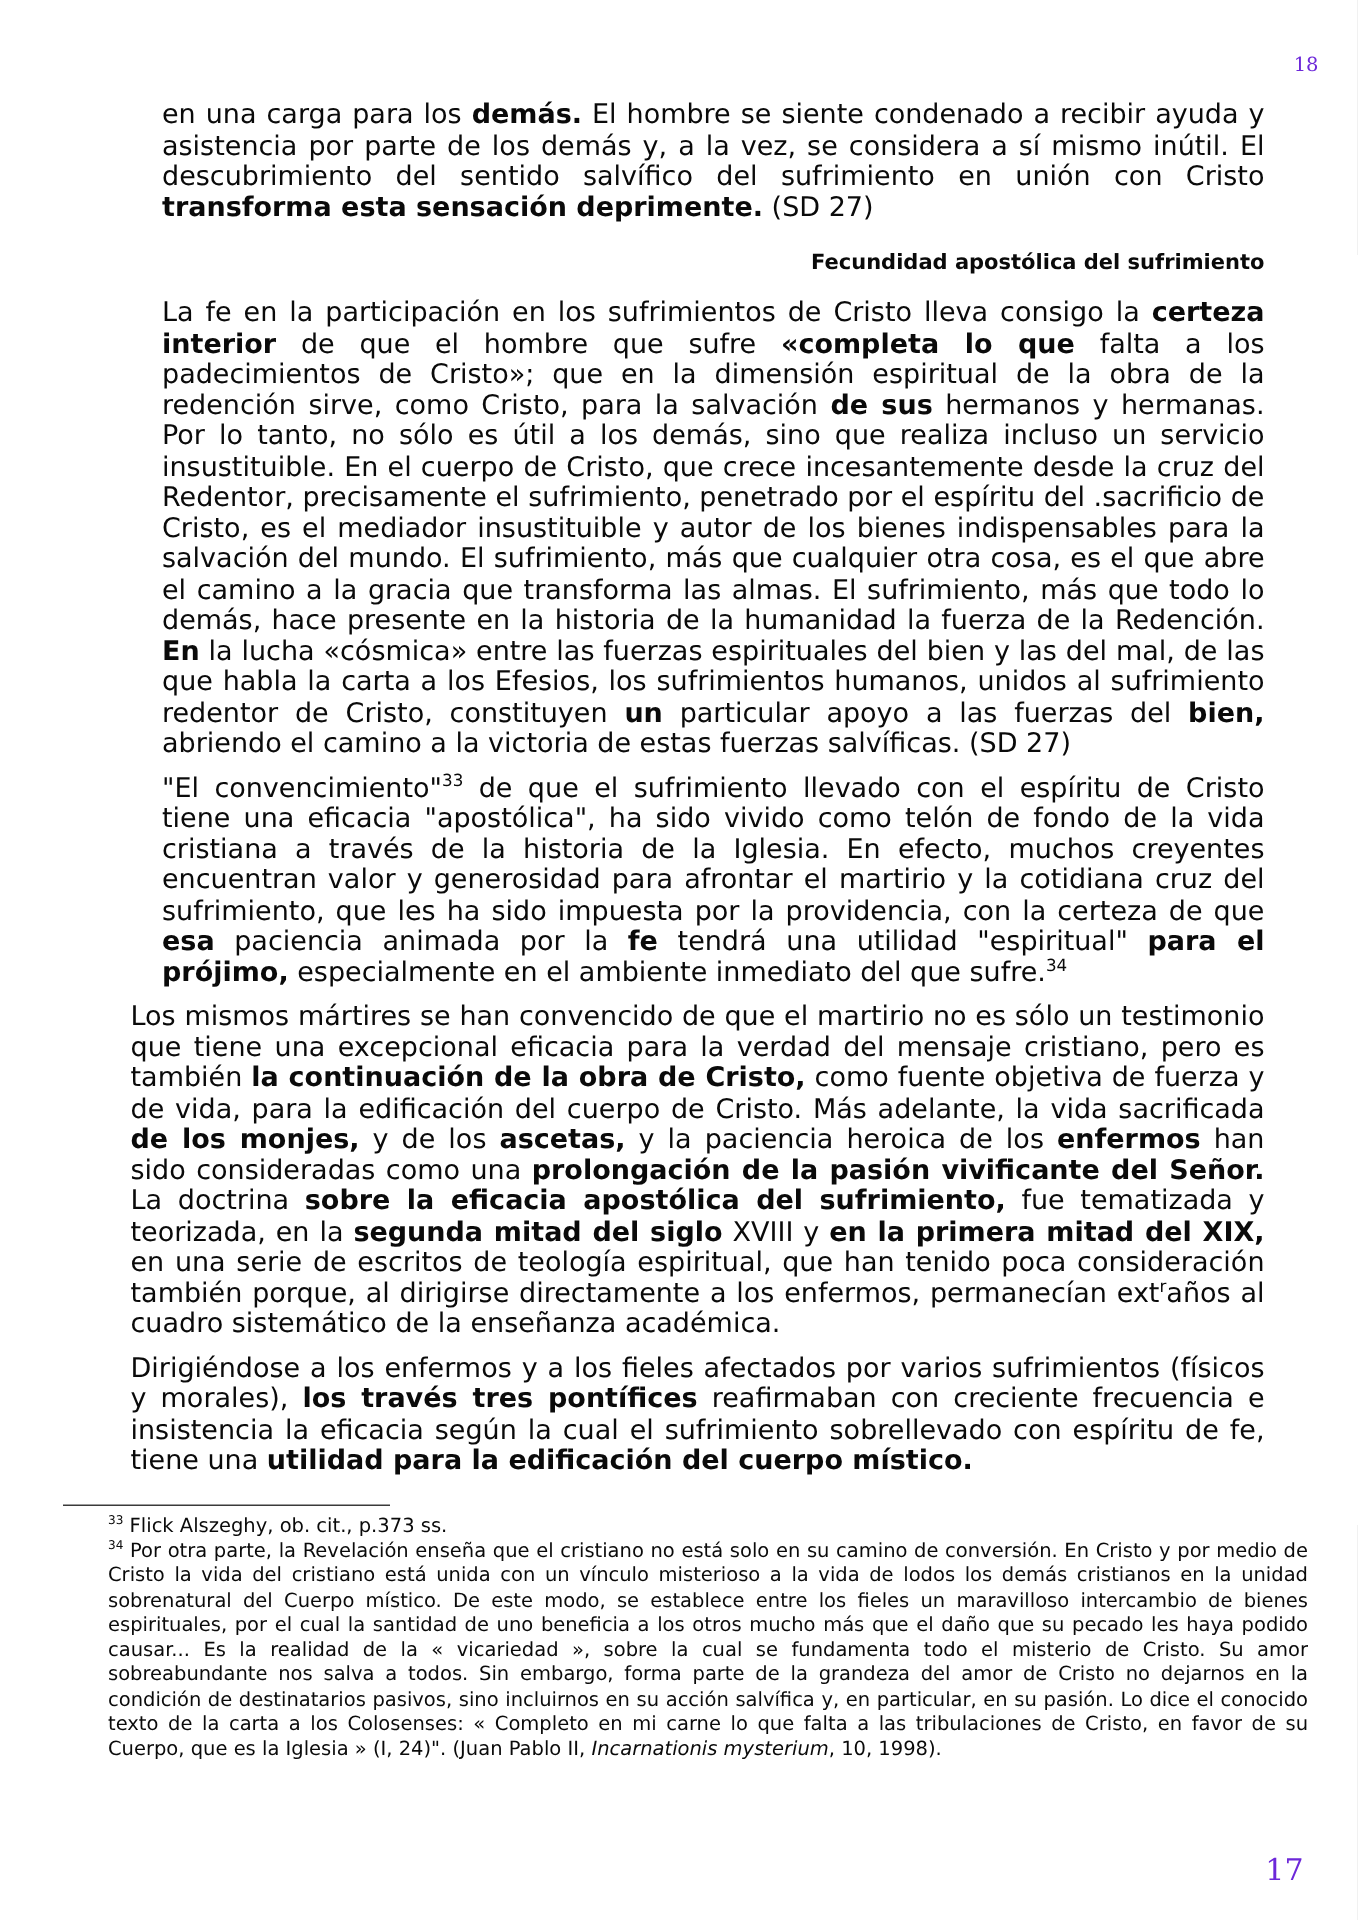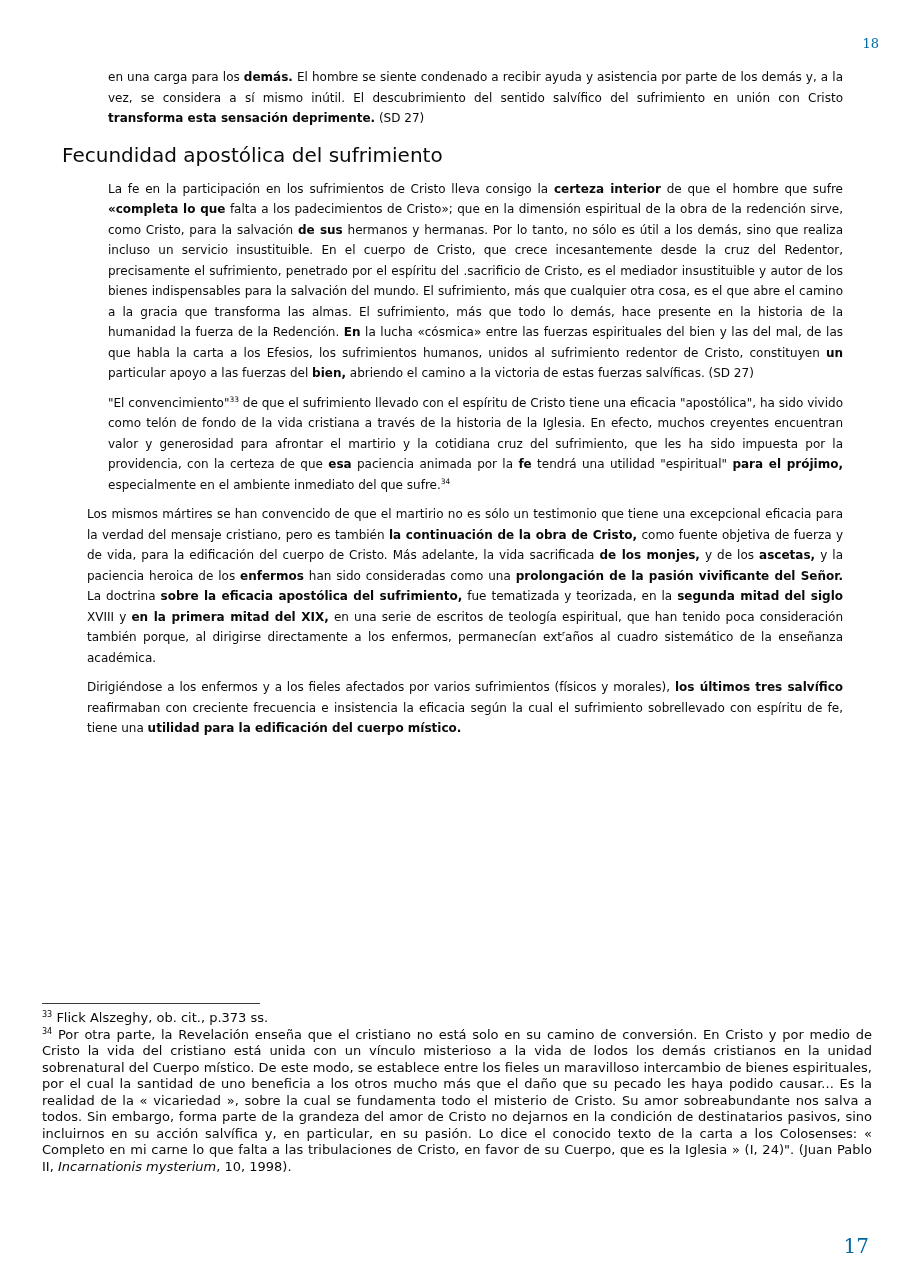--- a/index.html
+++ b/index.html
@@ -8,62 +8,63 @@
     position: relative;
     width: 905px;
     height: 1280px;
     background: #ffffff;
     overflow: hidden;
     font-family: "DejaVu Sans", sans-serif;
     color: #0a0a0a;
   }
   .content { padding-top: 67px; }
   .para {
-    font-size: 12px;
+    font-size: 18px;
     line-height: 20.5px;
     text-align: justify;
     margin: 0 62px 9px 108px;
   }
   .para.wide { margin-left: 87px; }
   .heading {
-    font-size: 20px;
-    font-weight: normal;
-    text-align: left;
+    font-size: 14px;
+    font-weight: bold;
+    text-align: right;
     margin: 13px 62px 11px 62px;
     line-height: 26px;
   }
   b { font-weight: bold; }
   i { }
   sup {
     font-size: 62%;
     vertical-align: super;
     line-height: 0;
   }
   .page-num {
     position: absolute;
     font-family: "DejaVu Serif", serif;
-    color: #0369a1;
+    color: #6d28d9;
   }
   .page-num.top { top: 36px; right: 26px; font-size: 13px; }
   .page-num.bottom { top: 1234px; right: 36px; font-size: 20px; }
   .footnote-area {
     position: absolute;
     top: 1003px;
     left: 42px;
     width: 830px;
   }
   .footnote-rule {
     width: 218px;
     border-top: 1px solid #3a3a3a;
     margin-bottom: 6px;
   }
   .footnote {
     font-size: 13px;
     line-height: 16.5px;
     text-align: justify;
+    margin-left: 30px;
   }
 </style>
 </head>
 <body>
 
 <div class="page">
 
   <div class="page-num top">18</div>
 
   <div class="content">
@@ -71,21 +72,21 @@
     <p class="para"><span>en una carga para los </span><b>demás.</b><span> El hombre se siente condenado a recibir ayuda y asistencia por parte de los demás y, a la vez, se considera a sí mismo inútil. El descubrimiento del sentido salvífico del sufrimiento en unión con Cristo </span><b>transforma esta sensación deprimente.</b><span> (SD 27)</span></p>
 
     <h1 class="heading">Fecundidad apostólica del sufrimiento</h1>
 
     <p class="para"><span>La fe en la participación en los sufrimientos de Cristo lleva consigo la </span><b>certeza interior</b><span> de que el hombre que sufre </span><b>«completa lo que</b><span> falta a los padecimientos de Cristo»; que en la dimensión espiritual de la obra de la redención sirve, como Cristo, para la salvación </span><b>de sus</b><span> hermanos y hermanas. Por lo tanto, no sólo es útil a los demás, sino que realiza incluso un servicio insustituible. En el cuerpo de Cristo, que crece incesantemente desde la cruz del Redentor, precisamente el sufrimiento, penetrado por el espíritu del .sacrificio de Cristo, es el mediador insustituible y autor de los bienes indispensables para la salvación del mundo. El sufrimiento, más que cualquier otra cosa, es el que abre el camino a la gracia que transforma las almas. El sufrimiento, más que todo lo demás, hace presente en la historia de la humanidad la fuerza de la Redención. </span><b>En</b><span> la lucha «cósmica» entre las fuerzas espirituales del bien y las del mal, de las que habla la carta a los Efesios, los sufrimientos humanos, unidos al sufrimiento redentor de Cristo, constituyen </span><b>un</b><span> particular apoyo a las fuerzas del </span><b>bien,</b><span> abriendo el camino a la victoria de estas fuerzas salvíficas. (SD 27)</span></p>
 
     <p class="para"><span>"El convencimiento"</span><sup>33</sup><span> de que el sufrimiento llevado con el espíritu de Cristo tiene una eficacia "apostólica", ha sido vivido como telón de fondo de la vida cristiana a través de la historia de la Iglesia. En efecto, muchos creyentes encuentran valor y generosidad para afrontar el martirio y la cotidiana cruz del sufrimiento, que les ha sido impuesta por la providencia, con la certeza de que </span><b>esa</b><span> paciencia animada por la </span><b>fe</b><span> tendrá una utilidad "espiritual" </span><b>para el prójimo,</b><span> especialmente en el ambiente inmediato del que sufre.</span><sup>34</sup></p>
 
     <p class="para wide"><span>Los mismos mártires se han convencido de que el martirio no es sólo un testimonio que tiene una excepcional eficacia para la verdad del mensaje cristiano, pero es también </span><b>la continuación de la obra de Cristo,</b><span> como fuente objetiva de fuerza y de vida, para la edificación del cuerpo de Cristo. Más adelante, la vida sacrificada </span><b>de los monjes,</b><span> y de los </span><b>ascetas,</b><span> y la paciencia heroica de los </span><b>enfermos</b><span> han sido consideradas como una </span><b>prolongación de la pasión vivificante del Señor.</b><span> La doctrina </span><b>sobre la eficacia apostólica del sufrimiento,</b><span> fue tematizada y teorizada, en la </span><b>segunda mitad del siglo</b><span> XVIII y </span><b>en la primera mitad del XIX,</b><span> en una serie de escritos de teología espiritual, que han tenido poca consideración también porque, al dirigirse directamente a los enfermos, permanecían ext</span><sup>r</sup><span>años al cuadro sistemático de la enseñanza académica.</span></p>
 
-    <p class="para wide"><span>Dirigiéndose a los enfermos y a los fieles afectados por varios sufrimientos (físicos y morales), </span><b>los últimos tres salvífico</b><span> reafirmaban con creciente frecuencia e insistencia la eficacia según la cual el sufrimiento sobrellevado con espíritu de fe, tiene una </span><b>utilidad para la edificación del cuerpo místico.</b></p>
+    <p class="para wide"><span>Dirigiéndose a los enfermos y a los fieles afectados por varios sufrimientos (físicos y morales), </span><b>los través tres pontífices</b><span> reafirmaban con creciente frecuencia e insistencia la eficacia según la cual el sufrimiento sobrellevado con espíritu de fe, tiene una </span><b>utilidad para la edificación del cuerpo místico.</b></p>
 
   </div>
 
   <div class="footnote-area">
     <div class="footnote-rule"></div>
     <p class="footnote"><sup>33</sup><span> Flick Alszeghy, ob. cit., p.373 ss.</span></p>
     <p class="footnote"><sup>34</sup><span> Por otra parte, la Revelación enseña que el cristiano no está solo en su camino de conversión. En Cristo y por medio de Cristo la vida del cristiano está unida con un vínculo misterioso a la vida de lodos los demás cristianos en la unidad sobrenatural del Cuerpo místico. De este modo, se establece entre los fieles un maravilloso intercambio de bienes espirituales, por el cual la santidad de uno beneficia a los otros mucho más que el daño que su pecado les haya podido causar... Es la realidad de la « vicariedad », sobre la cual se fundamenta todo el misterio de Cristo. Su amor sobreabundante nos salva a todos. Sin embargo, forma parte de la grandeza del amor de Cristo no dejarnos en la condición de destinatarios pasivos, sino incluirnos en su acción salvífica y, en particular, en su pasión. Lo dice el conocido texto de la carta a los Colosenses: « Completo en mi carne lo que falta a las tribulaciones de Cristo, en favor de su Cuerpo, que es la Iglesia » (I, 24)". (Juan Pablo II, </span><i>Incarnationis mysterium</i><span>, 10, 1998).</span></p>
   </div>
 
   <div class="page-num bottom">17</div>

